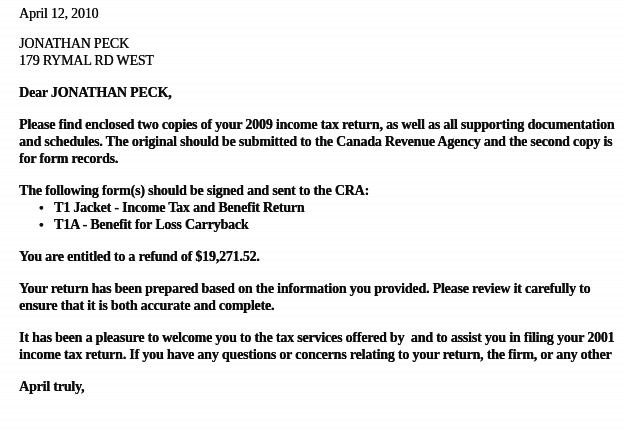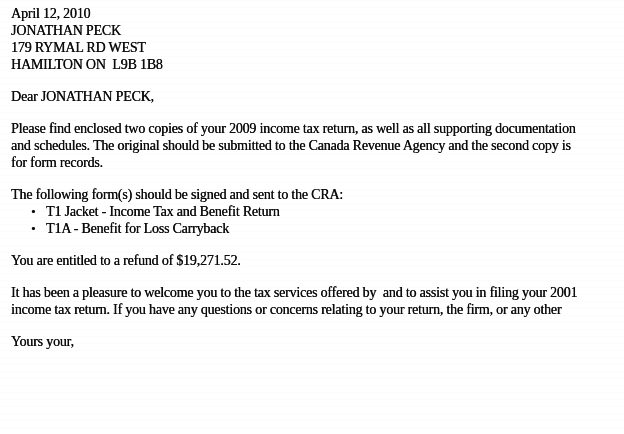--- a/index.html
+++ b/index.html
@@ -16,30 +16,30 @@
     
     background-image: repeating-linear-gradient(
       to bottom,
       rgba(0,0,0,0.012) 0px, rgba(0,0,0,0.012) 1px,
       rgba(0,0,0,0) 1px, rgba(0,0,0,0) 7px);
     font-family: "Liberation Serif", "DejaVu Serif", serif;
     font-size: 14px;
     line-height: 17px;
     letter-spacing: -0.2px;
     color: #0d0d0d;
-    padding: 5px 4px 0 11px;
+    padding: 5px 4px 0 19px;
     overflow: hidden;
     
     text-shadow: 0.3px 0 0 currentColor;
   }
   .line {
     white-space: pre;   
   }
-  .block { }
-  .para  { margin-top: 15px; }
+  .block { margin-top: 13px; }
+  .para  { margin-top: 15px; font-weight: bold; }
   .bullet-row {
     display: flex;
     align-items: baseline;
     padding-left: 20px;
     white-space: pre;
   }
   .bullet-glyph {
     width: 15px;
     flex: 0 0 15px;
     font-size: 13px;
@@ -48,21 +48,20 @@
 </head>
 <body>
 
 <div class="page">
 
   <div class="line">April 12, 2010</div>
 
   <div class="block">
     <div class="line">JONATHAN PECK</div>
     <div class="line">179 RYMAL RD WEST</div>
-    <div class="line">HAMILTON ON  L9B 1B8</div>
   </div>
 
   <div class="para line">Dear JONATHAN PECK,</div>
 
   <div class="para">
     <div class="line">Please find enclosed two copies of your 2009 income tax return, as well as all supporting documentation</div>
     <div class="line">and schedules. The original should be submitted to the Canada Revenue Agency and the second copy is</div>
     <div class="line">for form records.</div>
   </div>
 
@@ -73,21 +72,25 @@
       <span>T1 Jacket - Income Tax and Benefit Return</span>
     </div>
     <div class="bullet-row">
       <span class="bullet-glyph">•</span>
       <span>T1A - Benefit for Loss Carryback</span>
     </div>
   </div>
 
   <div class="para line">You are entitled to a refund of $19,271.52.</div>
 
+  <div class="para">
+    <div class="line">Your return has been prepared based on the information you provided. Please review it carefully to</div>
+    <div class="line">ensure that it is both accurate and complete.</div>
+  </div>
 
   <div class="para">
     <div class="line">It has been a pleasure to welcome you to the tax services offered by  and to assist you in filing your 2001</div>
     <div class="line">income tax return. If you have any questions or concerns relating to your return, the firm, or any other</div>
   </div>
 
-  <div class="para line">Yours your,</div>
+  <div class="para line">April truly,</div>
 
 </div>
 
 </body></html>

